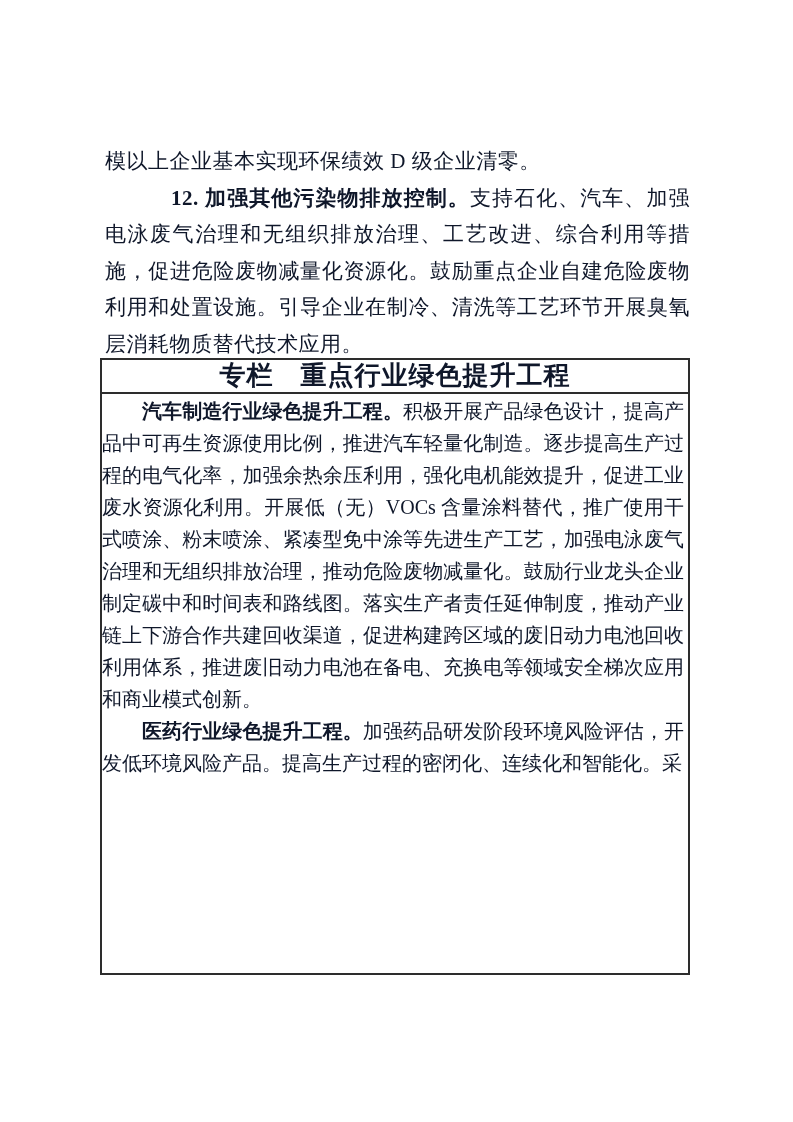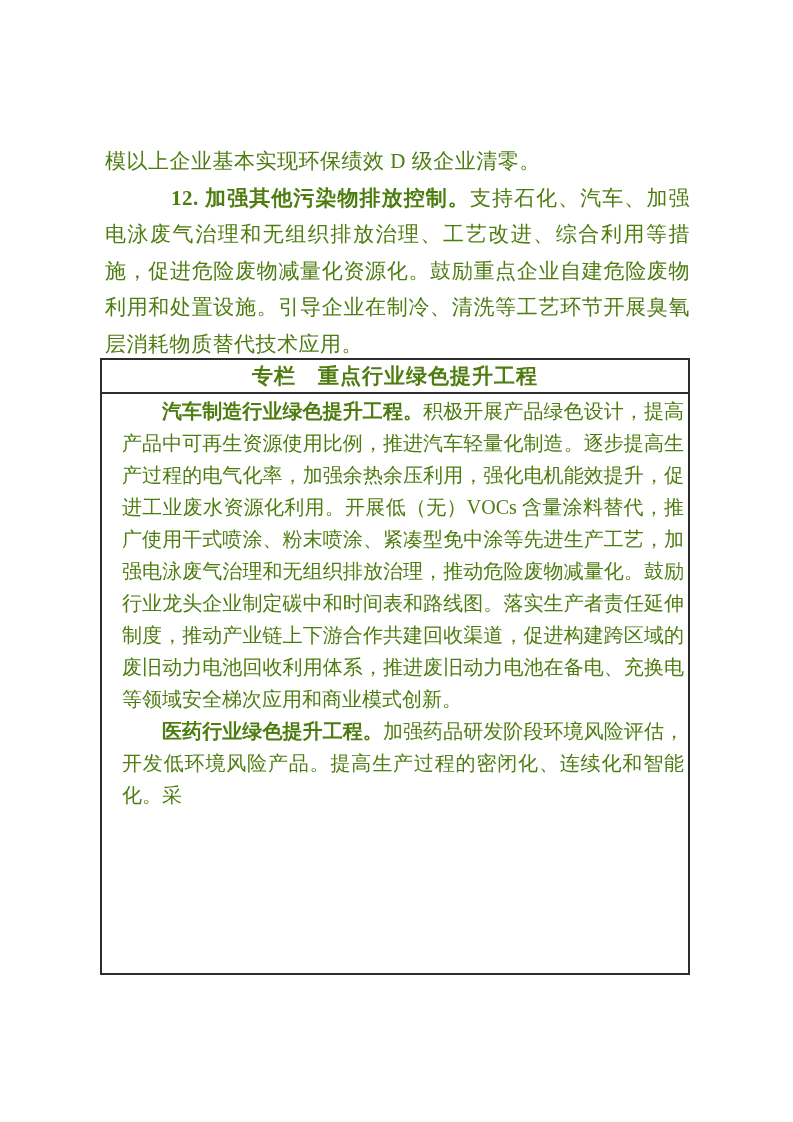--- a/index.html
+++ b/index.html
@@ -7,21 +7,21 @@
     padding: 0;
     background: #ffffff;
   }
   .page {
     position: relative;
     width: 793px;
     height: 1122px;
     background: #ffffff;
     overflow: hidden;
     font-family: "Liberation Serif", "DejaVu Serif", serif;
-    color: #4d7c0f;
+    color: #0f172a;
   }
   .text-block {
     position: absolute;
     left: 105px;
     top: 143px;
     width: 585px;
     font-size: 21px;
     line-height: 36.5px;
     text-align: justify;
     letter-spacing: 0.5px;
@@ -43,26 +43,26 @@
     top: 358px;
     width: 586px;
     border: 2px solid #2d2d2d;
     background: #ffffff;
   }
   .box-title {
     height: 32px;
     line-height: 32px;
     text-align: center;
     font-weight: bold;
-    font-size: 21px;
+    font-size: 26px;
     border-bottom: 2px solid #2d2d2d;
     letter-spacing: 1px;
   }
   .box-body {
-    padding: 1px 4px 0 20px;
+    padding: 1px 4px 0 0;
     font-size: 20px;
     line-height: 32px;
     text-align: justify;
     height: 578px;
     overflow: hidden;
   }
   .box-body p {
     margin: 0;
     padding: 0;
     text-indent: 2em;

